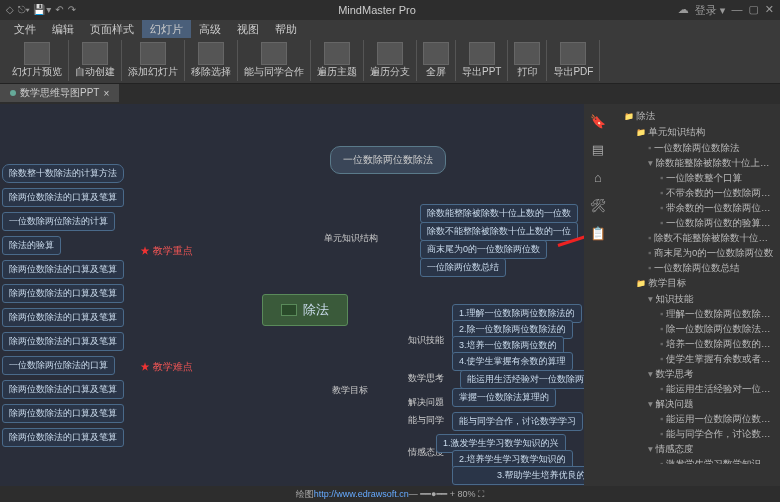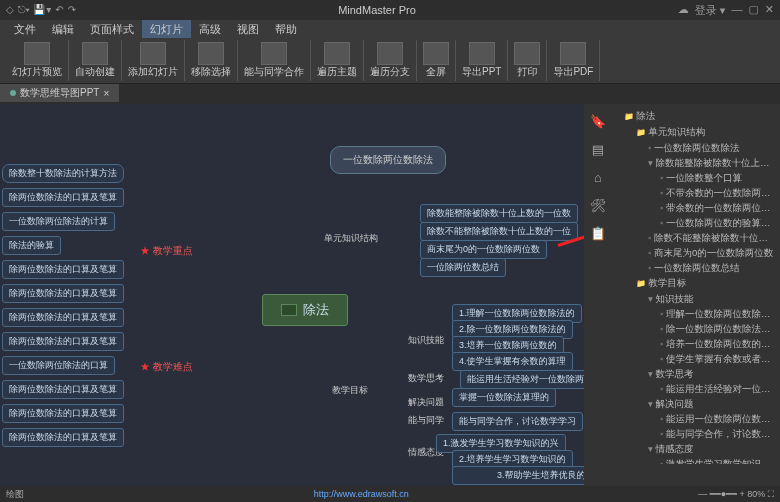--- a/index.html
+++ b/index.html
@@ -30,21 +30,21 @@
 .outline-head .badges { display: flex; gap: 6px; font-size: 10px; border: 2px solid #e33; padding: 1px 4px; }
 .tree { padding: 4px; font-size: 9.5px; line-height: 15px; color: #bbb; height: 360px; overflow: hidden; }
 .tree .n { white-space: nowrap; overflow: hidden; text-overflow: ellipsis; }
 .tree .l1 { padding-left: 8px; }
 .tree .l2 { padding-left: 20px; }
 .tree .l3 { padding-left: 32px; }
 .tree .l4 { padding-left: 44px; }
 .tree .caret::before { content: "▾ "; color: #888; }
 .tree .folder::before { content: "📁 "; font-size: 8px; }
 .tree .doc::before { content: "▪ "; color: #666; }
-.statusbar { height: 16px; background: #2d2d2d; display: flex; align-items: center; justify-content: space-between; padding: 0 6px; font-size: 9px; color: #aaa; }
+.statusbar { height: 16px; background: #2d2d2d; display: flex; align-items: center; justify-content: center; padding: 0 6px; font-size: 9px; color: #aaa; }
 .statusbar a { color: #6af; }
 .statusbar .zoom { display: flex; gap: 4px; align-items: center; }
 
 .node { position: absolute; background: #2a3548; border: 1px solid #4a6a8a; color: #cde; font-size: 9px; padding: 2px 6px; border-radius: 3px; white-space: nowrap; }
 .node.center { background: #3a5a3a; border-color: #5a8a5a; font-size: 13px; padding: 6px 18px; top: 190px; left: 262px; display: flex; align-items: center; gap: 6px; }
 .node.center::before { content: ""; width: 14px; height: 10px; background: #2a4a2a; border: 1px solid #5a8a5a; display: inline-block; }
 .hub { position: absolute; font-size: 10px; color: #e55; white-space: nowrap; }
 .hub::before { content: "★ "; color: #e33; }
 .callout { position: absolute; background: #3a4658; border: 1px solid #5a7a8a; border-radius: 10px; padding: 6px 12px; font-size: 10px; }
 .red-line { position: absolute; background: #e22; height: 3px; transform-origin: left center; }

